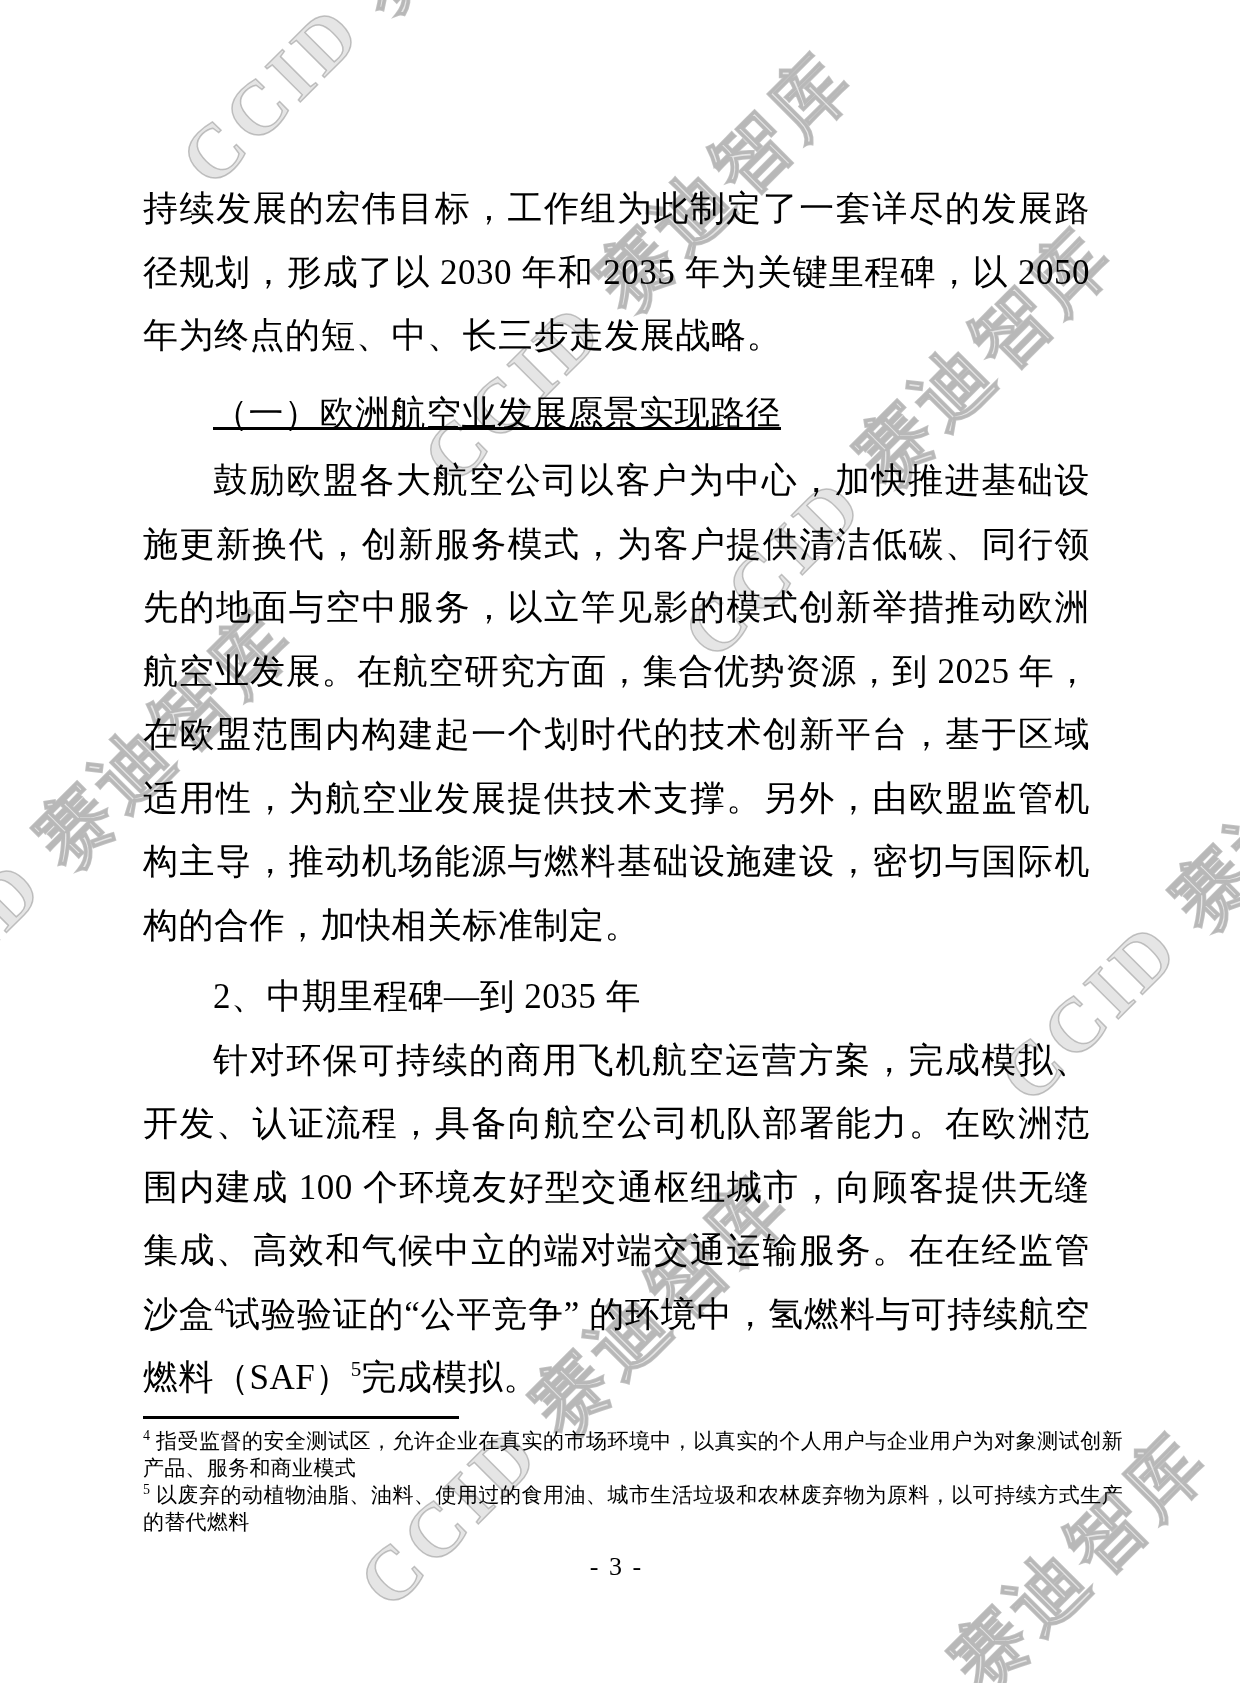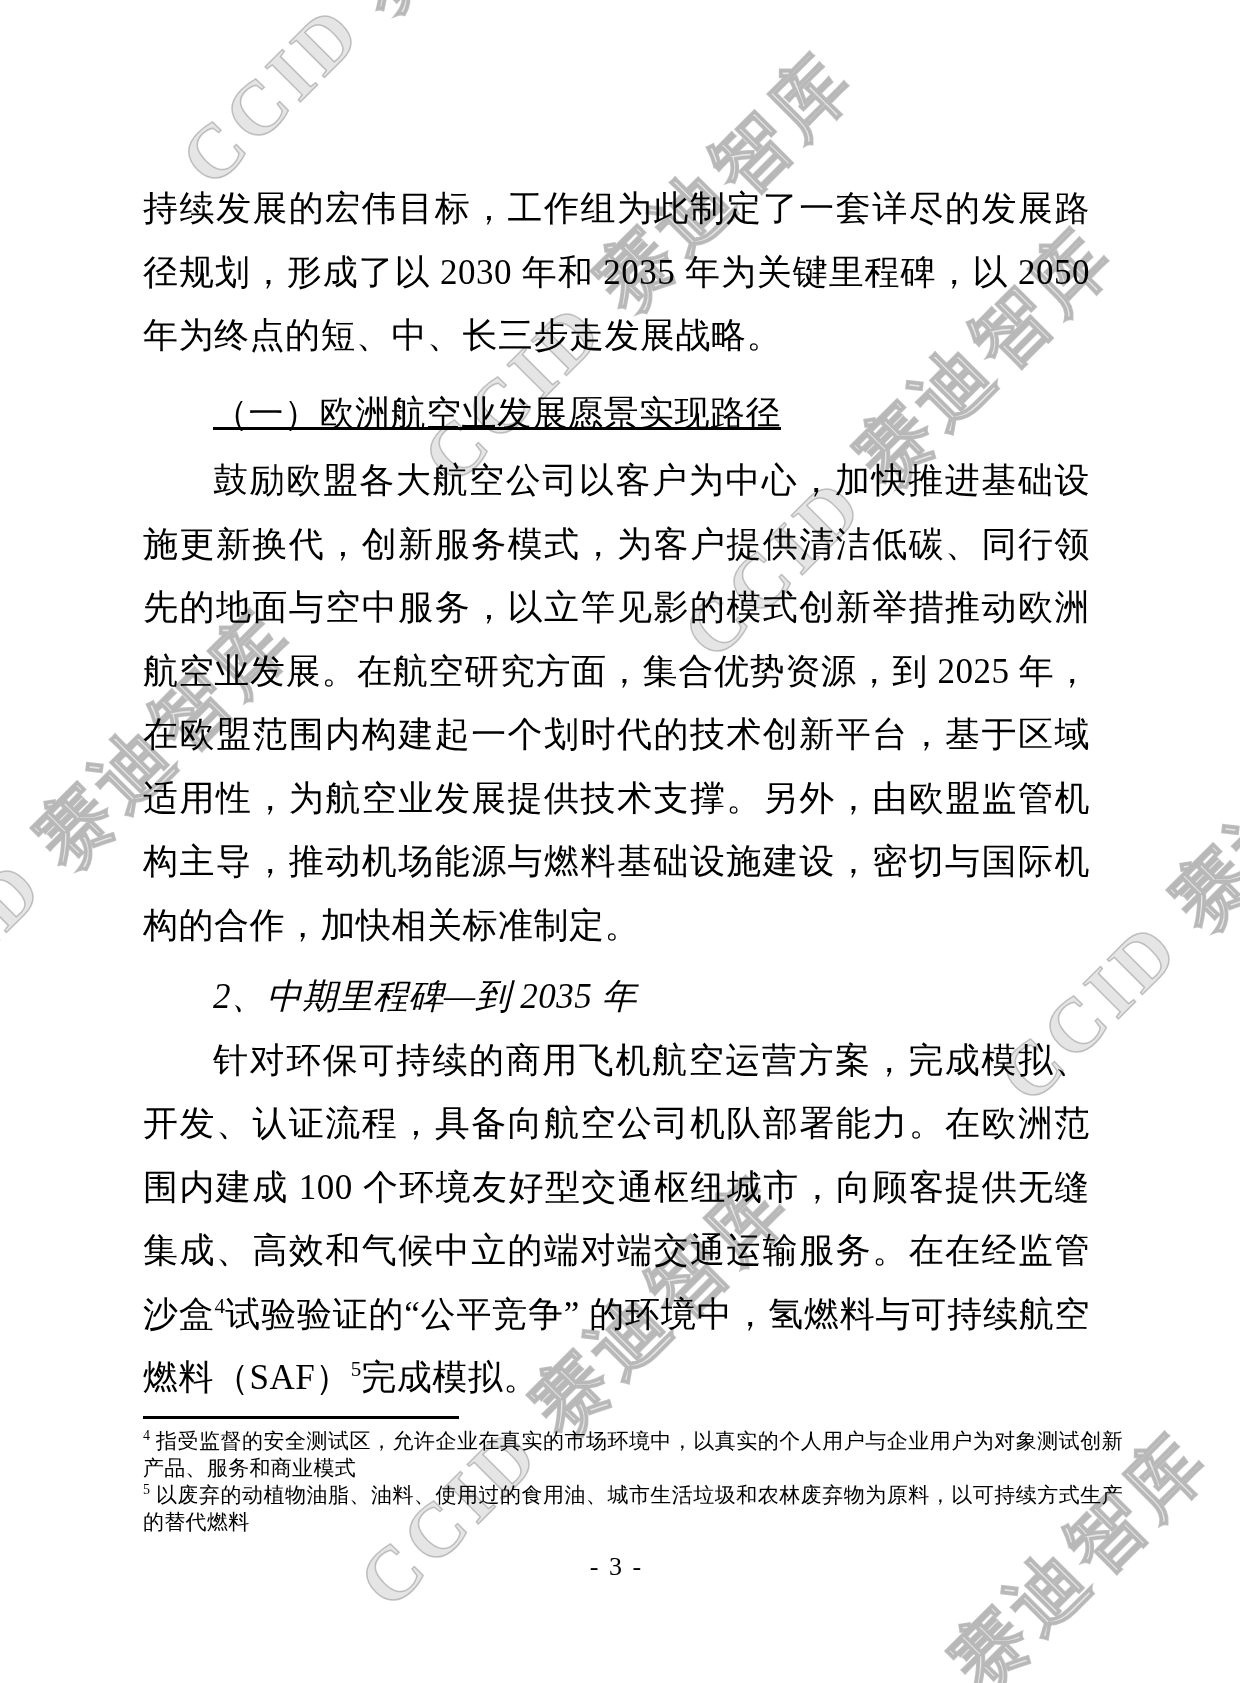--- a/index.html
+++ b/index.html
@@ -40,21 +40,21 @@
     margin:0;
     font-size:35px;
     line-height:63.5px;
     letter-spacing:0.5px;
     text-align:justify;
     font-weight:normal;
   }
   .indent{text-indent:2em;}
   .heading{font-weight:bold;text-indent:2em;text-align:left;}
   .h-section{margin-top:14px !important;text-decoration:underline;}
-  .h-mid{margin-top:8px !important;font-style:italic;}
+  .h-mid{margin-top:8px !important;}
   .p-after-heading{margin-top:4px !important;}
   .bsup{
     font-size:21px;
     vertical-align:super;
     line-height:0;
     letter-spacing:0;
   }
   
   .footnotes{
     position:absolute;left:143px;top:1416px;width:980px;z-index:1;

